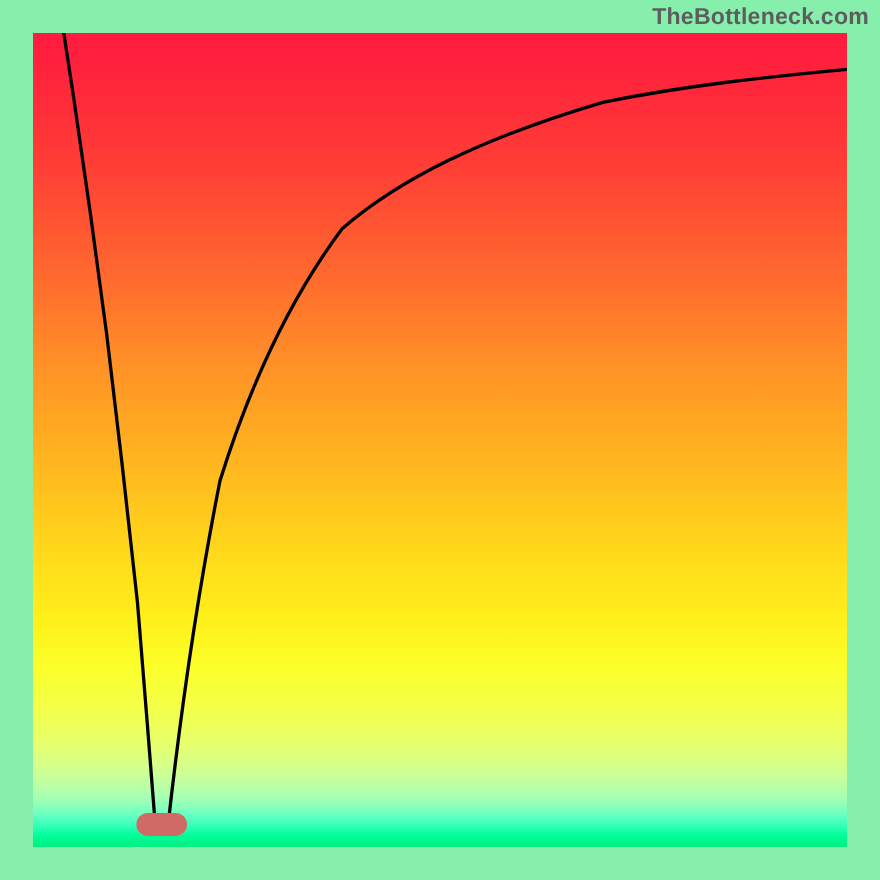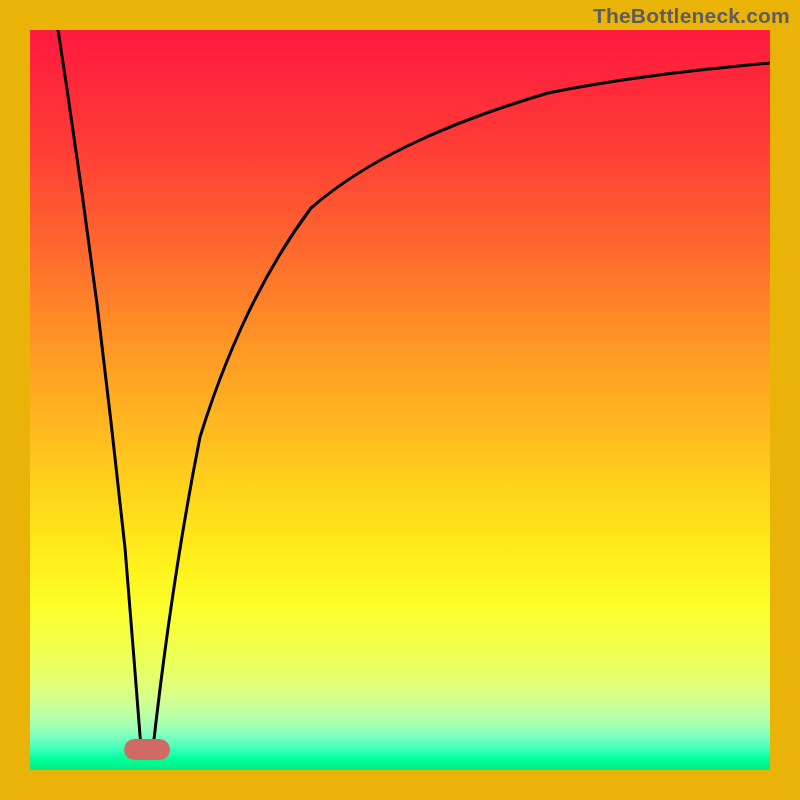--- a/index.html
+++ b/index.html
@@ -9,21 +9,21 @@
     height: 800px;
     background: #000;
     overflow: hidden;
   }
   .frame {
     position: absolute;
     left: 0;
     top: 0;
     width: 800px;
     height: 800px;
-    background: #eab308;
+    background: #86efac;
   }
   .plot {
     position: absolute;
     left: 30px;
     top: 30px;
     width: 740px;
     height: 740px;
     overflow: hidden;
   }
   .gradient {

